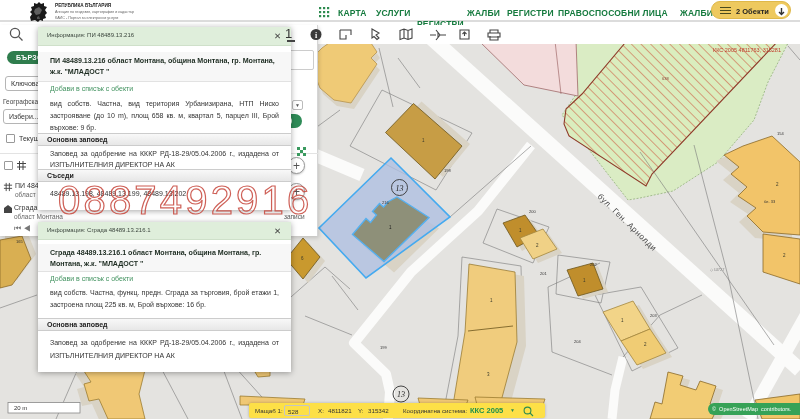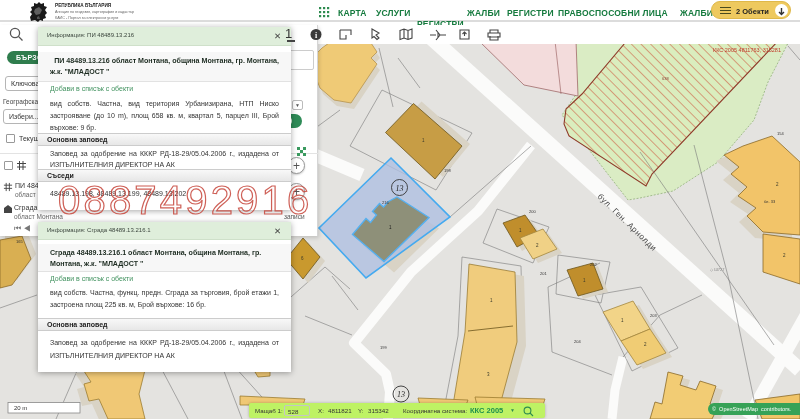--- a/index.html
+++ b/index.html
@@ -283,21 +283,21 @@
   <div class="abs" style="left:288px;top:158px;width:17px;height:17px;background:#fff;border:1px solid #999;border-radius:50%;text-align:center;font-size:12px;color:#555;line-height:16px;box-shadow:0 1px 2px rgba(0,0,0,0.2);">+</div>
   <div class="abs" style="left:284px;top:188px;font-size:6.5px;color:#555;">записи</div>
 </div>
 
 <div class="abs" id="popup1" style="left:38px;top:27px;width:253px;height:183px;background:#fff;box-shadow:0 1px 6px rgba(0,0,0,0.35);">
   <div class="abs" style="left:0;top:0;width:253px;height:19px;background:#dfeedb;border-bottom:1px solid #cfe0ca;">
     <span class="abs" style="left:9px;top:5px;font-size:6px;color:#3a443c;">Информация: ПИ 48489.13.216</span>
     <span class="abs" style="right:10px;top:3.5px;font-size:8.5px;color:#444;">✕</span>
   </div>
   <div class="abs" style="left:0;top:25px;width:253px;height:30px;background:#f7f7f7;border-bottom:1px solid #e2e2e2;overflow:hidden;">
-    <div style="padding:4px 12px 0 12px;font-size:7.1px;font-weight:bold;color:#1c2b20;line-height:11px;white-space:nowrap;text-align:right;">ПИ 48489.13.216 област Монтана, община Монтана, гр. Монтана,</div>
+    <div style="padding:4px 12px 0 12px;font-size:7.1px;font-weight:bold;color:#1c2b20;line-height:11px;white-space:nowrap;">ПИ 48489.13.216 област Монтана, община Монтана, гр. Монтана,</div>
     <div style="padding:0 12px;font-size:7.1px;font-weight:bold;color:#1c2b20;line-height:11px;white-space:nowrap;">ж.к. "МЛАДОСТ "</div>
   </div>
   <div class="abs" style="left:12px;top:58px;font-size:7px;color:#41925f;">Добави в списък с обекти</div>
   <div class="abs" style="left:12px;top:71px;width:229px;font-size:7px;color:#333;line-height:12px;">
     <div style="text-align:justify;text-align-last:justify;">вид собств. Частна, вид територия Урбанизирана, НТП Ниско</div>
     <div style="text-align:justify;text-align-last:justify;">застрояване (до 10 m), площ 658 кв. м, квартал 5, парцел III, Брой</div>
     <div>върхове: 9 бр.</div>
   </div>
   <div class="abs" style="left:0;top:106px;width:253px;height:13px;background:linear-gradient(#f8f8f8,#e7e7e7);border-top:1px solid #ccc;border-bottom:1px solid #ccc;font-size:7px;font-weight:bold;color:#222;line-height:12px;"><span style="margin-left:9px;">Основна заповед</span></div>
   <div class="abs" style="left:12px;top:121px;width:229px;font-size:7px;color:#333;line-height:11px;">
@@ -324,21 +324,21 @@
   </div>
   <div class="abs" style="left:0;top:96px;width:253px;height:13px;background:linear-gradient(#f8f8f8,#e7e7e7);border-top:1px solid #ccc;border-bottom:1px solid #ccc;font-size:7px;font-weight:bold;color:#222;line-height:12px;"><span style="margin-left:9px;">Основна заповед</span></div>
   <div class="abs" style="left:12px;top:114px;width:229px;font-size:7px;color:#333;line-height:13px;">
     <div style="text-align:justify;text-align-last:justify;">Заповед за одобрение на КККР РД-18-29/05.04.2006 г., издадена от</div>
     <div>ИЗПЪЛНИТЕЛНИЯ ДИРЕКТОР НА АК</div>
   </div>
 </div>
 
 <div class="abs" style="left:58px;top:182px;width:300px;font-family:'Liberation Sans',sans-serif;font-size:40px;line-height:36px;letter-spacing:3.2px;color:transparent;-webkit-text-stroke:1.2px rgba(198,68,58,0.85);z-index:60;">0887492916</div>
 
-<div class="abs" id="bottombar" style="left:249px;top:403px;width:296px;height:15px;background:#bef264;border-radius:2px;box-shadow:0 0 3px rgba(0,0,0,0.25);font-size:6.2px;color:#333;">
+<div class="abs" id="bottombar" style="left:249px;top:403px;width:296px;height:15px;background:#fde047;border-radius:2px;box-shadow:0 0 3px rgba(0,0,0,0.25);font-size:6.2px;color:#333;">
   <span class="abs" style="left:6px;top:4px;">Мащаб 1:</span>
   <span class="abs" style="left:35px;top:2px;width:26px;height:11px;border:1px solid #c5c5c5;border-radius:2px;line-height:11px;padding-left:3px;">528</span>
   <span class="abs" style="left:69px;top:4px;">X:</span>
   <span class="abs" style="left:79px;top:4px;">4811821</span>
   <span class="abs" style="left:109px;top:4px;">Y:</span>
   <span class="abs" style="left:119px;top:4px;">315342</span>
   <span class="abs" style="left:154px;top:4px;">Координатна система:</span>
   <span class="abs" style="left:221px;top:3px;font-size:7.5px;font-weight:bold;color:#1d8f4d;">ККС 2005</span>
   <span class="abs" style="left:261px;top:4px;font-size:5px;color:#2e8b4f;">▼</span>
   <svg class="abs" style="left:274px;top:2.5px" width="11" height="11" viewBox="0 0 11 11">

